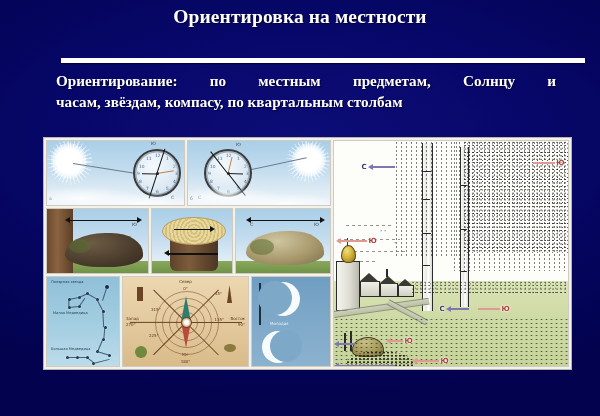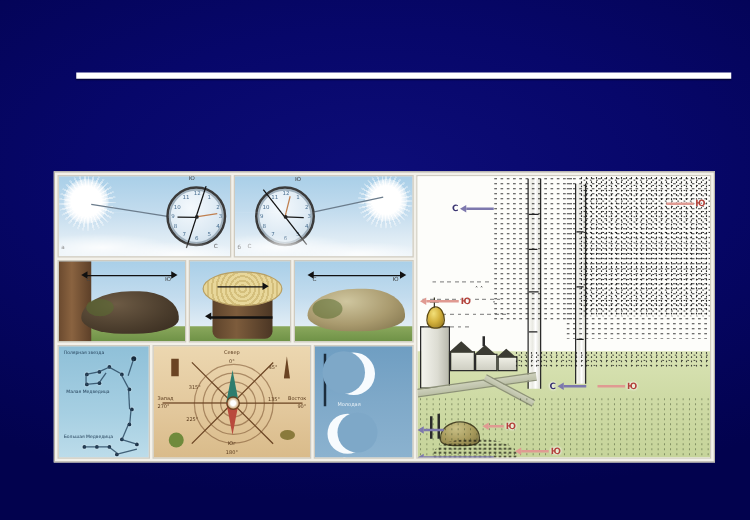--- a/index.html
+++ b/index.html
@@ -402,22 +402,27 @@
     height:1px;
     background: repeating-linear-gradient(90deg,#5a5a5a 0 3px, rgba(0,0,0,0) 3px 6px);
     opacity:.65;
   }
 </style>
 </head>
 <body>
 
 <div class="slide">
 
+  <div class="title">Ориентировка на местности</div>
   <div class="divider"></div>
 
+  <div class="subtitle">
+    <span class="l1">Ориентирование: по местным предметам, Солнцу и</span>
+    <span class="l2">часам, звёздам, компасу, по квартальным столбам</span>
+  </div>
 
   <div class="board">
 
     <div class="left-col">
 
       <div class="row row-1">
 
         <div class="panel sky cloudwash" style="width:139px;">
           <div class="sun" style="left:4px;top:2px;width:36px;height:36px;"></div>
           <div class="sun-rays" style="left:0px;top:-2px;width:46px;height:46px;"></div>

